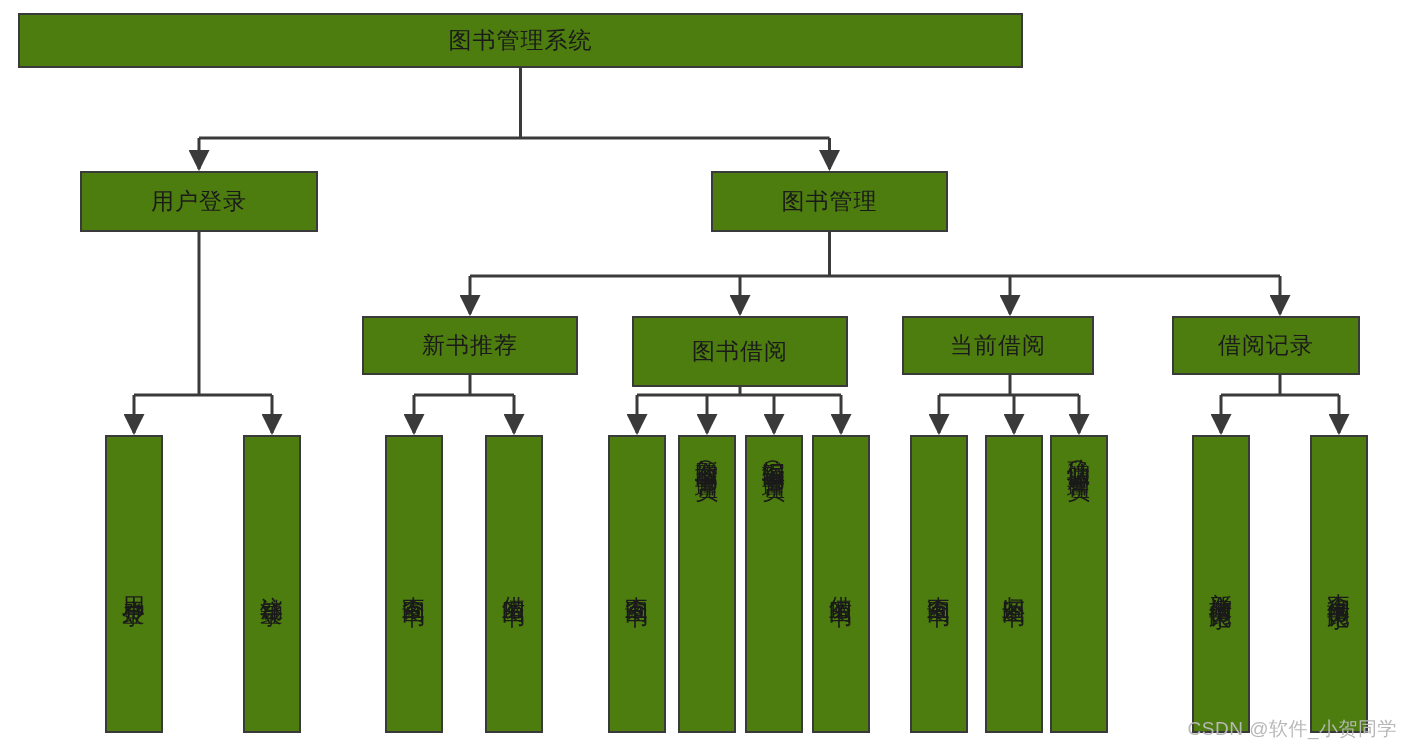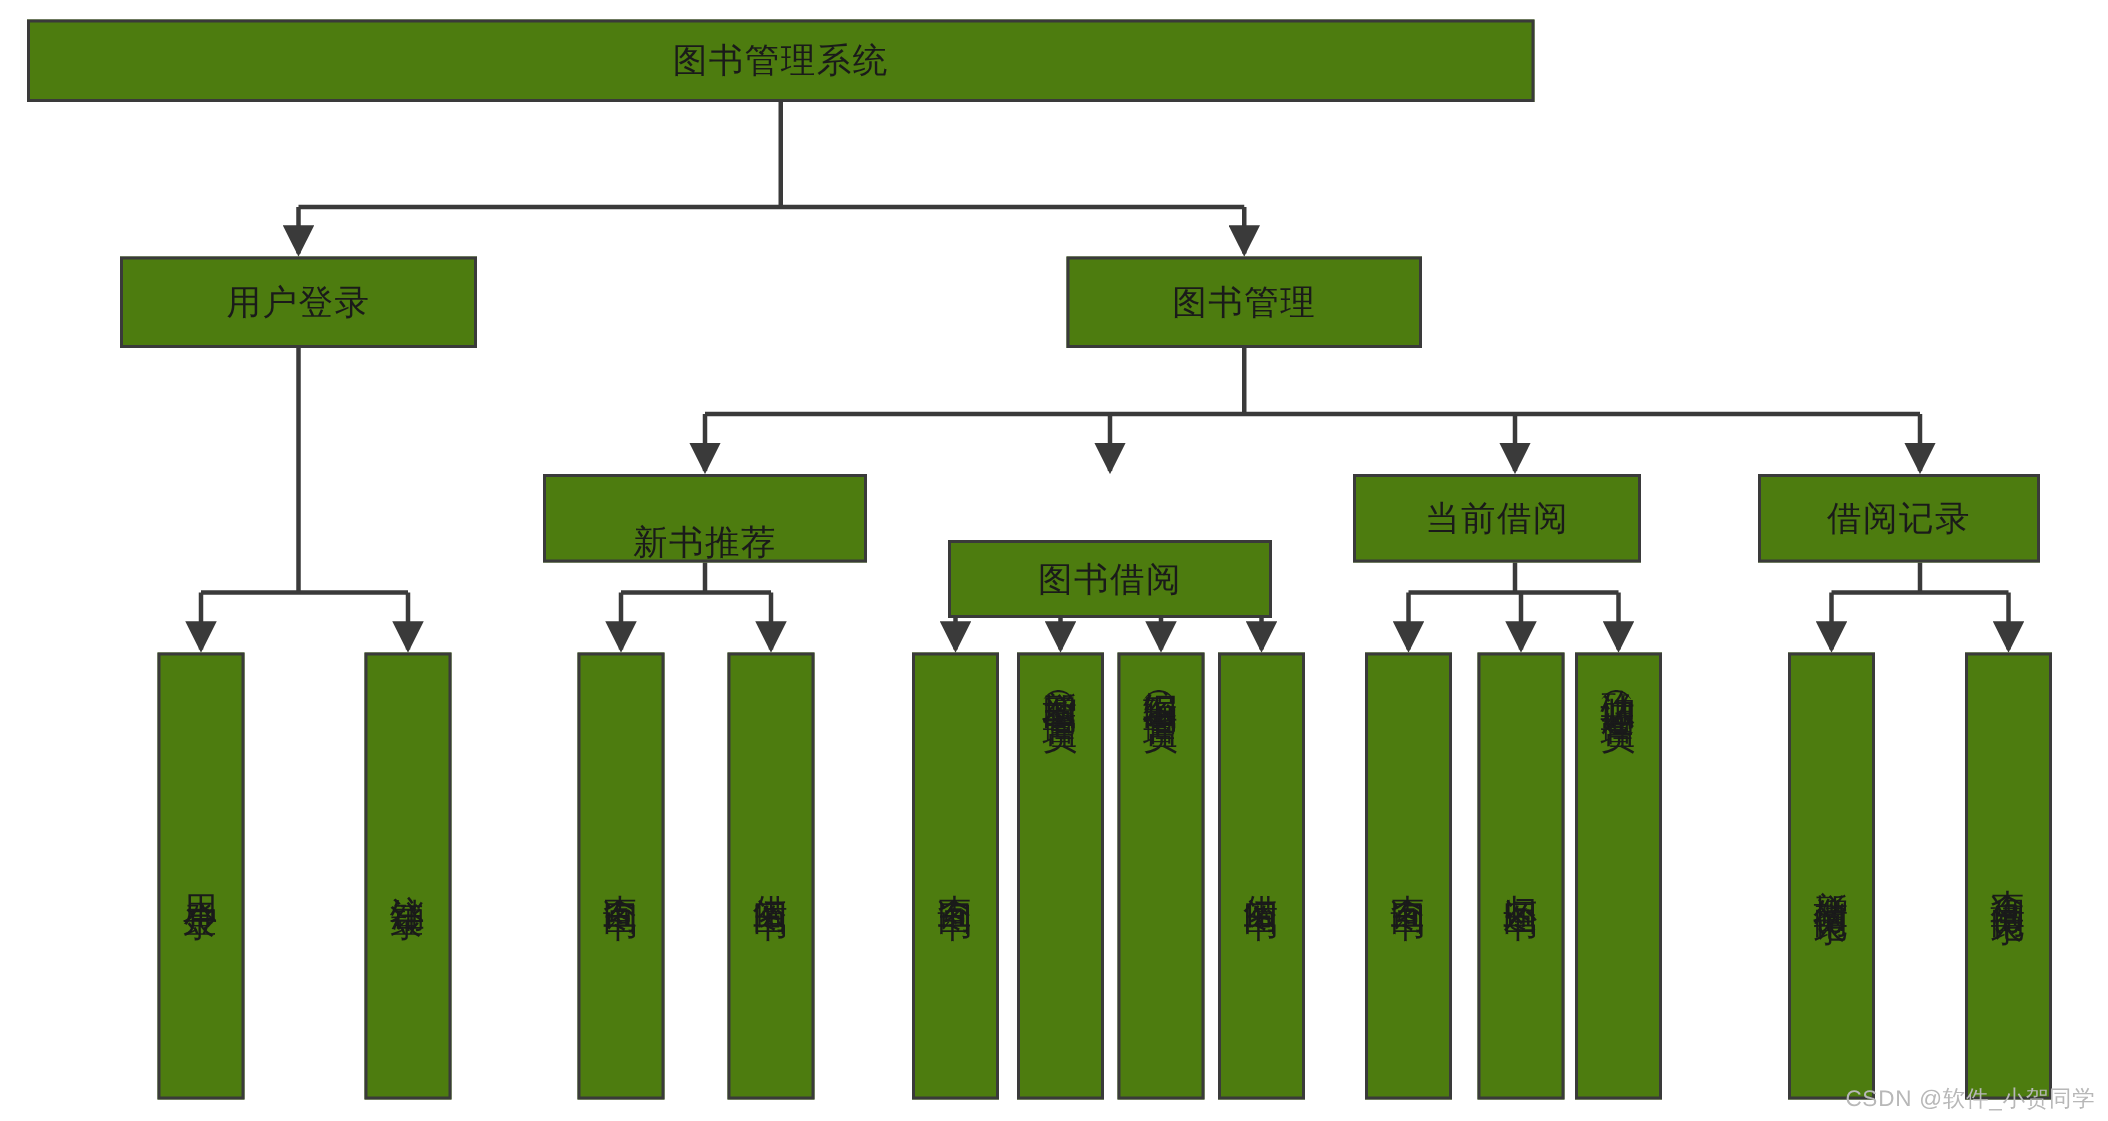--- a/index.html
+++ b/index.html
@@ -58,21 +58,21 @@
     white-space: nowrap;
     display: block;
   }
   .node-box.level-3.align-top {
     align-items: flex-start;
   }
   .watermark {
     position: absolute;
     right: 8px;
     bottom: 5px;
-    font-size: 15px;
+    font-size: 19px;
     color: #b8b8b8;
     letter-spacing: 0.5px;
     white-space: nowrap;
     pointer-events: none;
   }
 </style>
 </head>
 <body>
 
 <div id="diagram-root">
@@ -123,24 +123,24 @@
   <div id="node-layer">
       <div class="node-box level-0" style="left: 18px; top: 13px; width: 1005px; height: 55px;">
         <span class="node-label">图书管理系统</span>
       </div>
       <div class="node-box level-1" style="left: 80px; top: 171px; width: 238px; height: 61px;">
         <span class="node-label">用户登录</span>
       </div>
       <div class="node-box level-1" style="left: 711px; top: 171px; width: 237px; height: 61px;">
         <span class="node-label">图书管理</span>
       </div>
-      <div class="node-box level-2" style="left: 362px; top: 316px; width: 216px; height: 59px; align-items: flex-end;">
+      <div class="node-box level-2" style="left: 362px; top: 316px; width: 216px; height: 59px;">
         <span class="node-label">新书推荐</span>
       </div>
-      <div class="node-box level-2" style="left: 632px; top: 316px; width: 216px; height: 52px; margin-top: 44px;">
+      <div class="node-box level-2" style="left: 632px; top: 316px; width: 216px; height: 71px;">
         <span class="node-label">图书借阅</span>
       </div>
       <div class="node-box level-2" style="left: 902px; top: 316px; width: 192px; height: 59px;">
         <span class="node-label">当前借阅</span>
       </div>
       <div class="node-box level-2" style="left: 1172px; top: 316px; width: 188px; height: 59px;">
         <span class="node-label">借阅记录</span>
       </div>
       <div class="node-box level-3" style="left: 105px; top: 435px; width: 58px; height: 298px;">
         <span class="node-label">用户登录</span>

